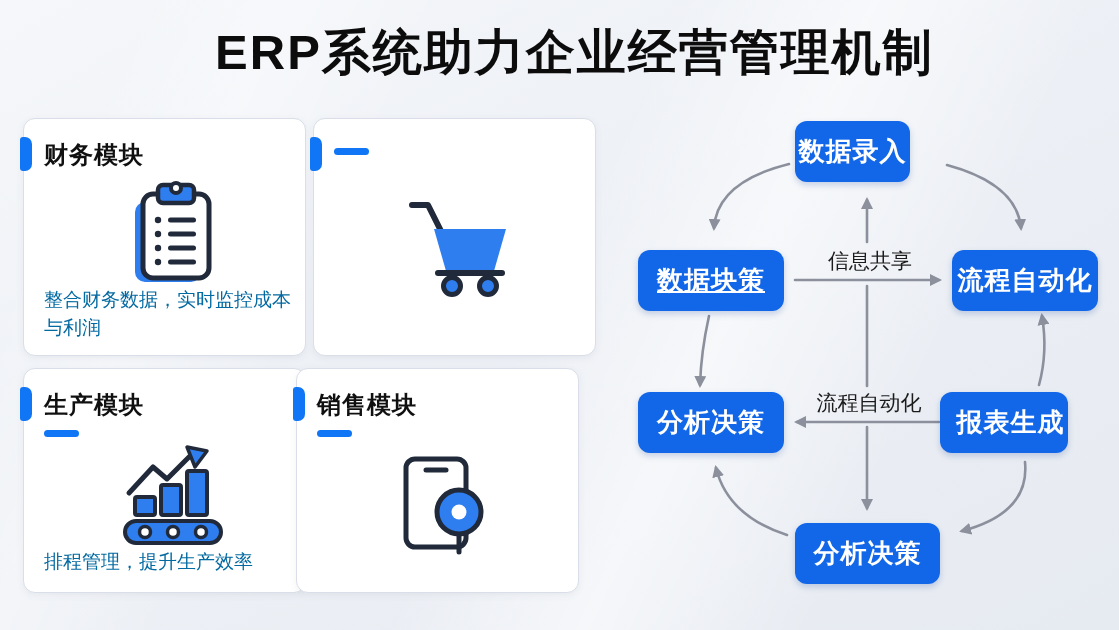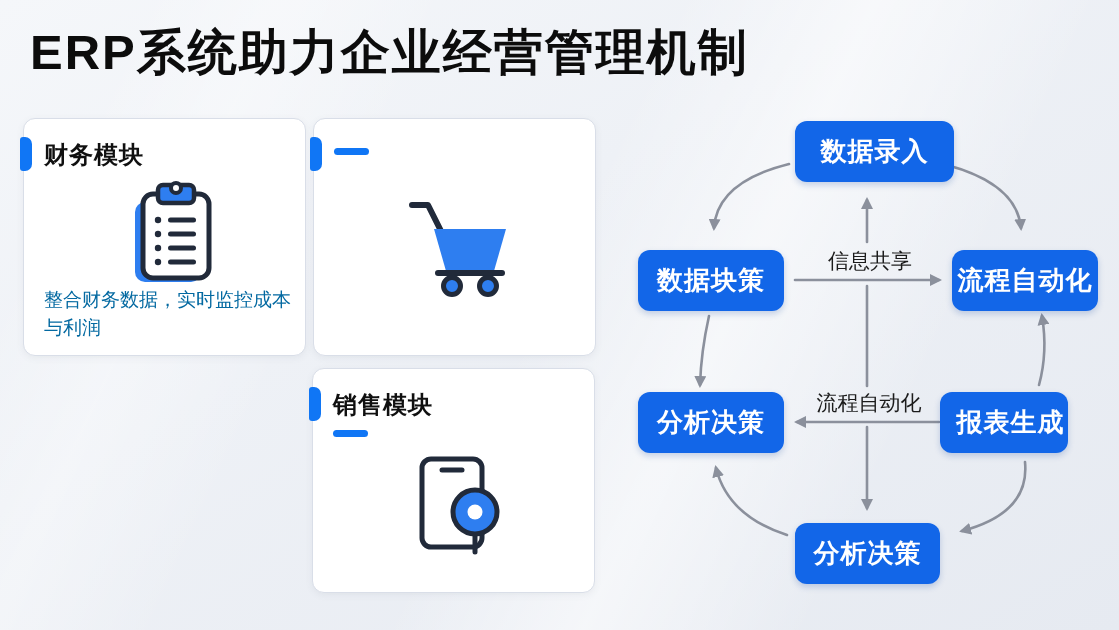--- a/index.html
+++ b/index.html
@@ -26,57 +26,57 @@
     position:absolute; left:10px; top:9px; z-index:3;
     padding:5px 16px; border:3px solid rgba(255,255,255,0.85); border-radius:16px;
     font-size:25px; font-weight:600; color:rgba(255,255,255,0.95);
     text-shadow:0 1px 2px rgba(120,130,150,0.15);
     box-shadow:0 1px 3px rgba(150,160,175,0.12);
   }
 
   
   .main-title {
     position:absolute; top:20px; left:0; width:100%; z-index:2;
-    padding-left:30px;
+    text-align:center; padding-left:30px;
     font-size:49px; font-weight:800; letter-spacing:2px; color:#0c0c0c;
   }
 
   
   .card {
     position:absolute; width:283px; z-index:2;
     background:#ffffff; border:1px solid #d9dee8; border-radius:12px;
     box-shadow:0 2px 7px rgba(90,100,120,0.08);
     padding:20px 4px 16px 20px;
     display:flex; flex-direction:column;
   }
   .card-1 { left:23px;  top:118px; height:238px; }
   .card-2 { left:313px; top:118px; height:238px; }
   .card-3 { left:23px;  top:368px; height:225px; }
-  .card-4 { left:312px; top:368px; height:225px; }
+  .card-4 { left:296px; top:368px; height:225px; }
 
   .notch {
     position:absolute; left:-4px; top:18px; width:12px; height:34px;
     background:#1076f5; border-radius:3px 7px 7px 3px;
   }
   .card-title { font-size:24px; font-weight:800; color:#101010; letter-spacing:1px; }
   .underline  { width:35px; height:7px; border-radius:4px; background:#1076f5; margin-top:9px; }
   .icon-wrap  { flex:1; display:flex; align-items:center; justify-content:center; }
   .card-desc  { font-size:19px; line-height:1.45; color:#0369a1; }
 
   
   .diagram { position:absolute; left:615px; top:100px; width:504px; height:510px; z-index:2; }
   .diagram svg.arrows { position:absolute; left:0; top:0; }
   .node {
     position:absolute; background:#1266e8; border-radius:12px;
     color:#ffffff; font-weight:700; font-size:26px; letter-spacing:1px;
     display:flex; align-items:center; justify-content:center;
     box-shadow:0 3px 6px rgba(18,70,160,0.22);
   }
-  .n-top    { left:180px; top:21px;  width:159px; height:61px; }
-  .n-left   { left:23px;  top:150px; width:146px; height:61px; }
+  .n-top    { left:180px; top:21px;  width:115px; height:61px; }
+  .n-left   { left:23px;  top:150px; width:146px; height:61px;text-decoration:underline; }
   .n-right  { left:337px; top:150px; width:146px; height:61px; }
   .n-left2  { left:23px;  top:292px; width:146px; height:61px; }
   .n-right2 { left:325px; top:292px; width:128px; height:61px;padding-left:13px; }
   .n-bottom { left:180px; top:423px; width:145px; height:61px; }
 
   .edge-label {
     position:absolute; transform:translate(-50%,-50%);
     font-size:21px; font-weight:400; color:#1b1b1b; white-space:nowrap;
   }
   .el-1 { left:255px; top:161px; }
@@ -120,20 +120,39 @@
       <svg width="118" height="100" viewBox="0 0 118 100">
         <path d="M8 8 H24 L37 34" stroke="#212a3a" stroke-width="6" fill="none" stroke-linecap="round" stroke-linejoin="round"></path>
         <path d="M30 32 H102 L90 74 H42 Z" fill="#2e7ef0"></path>
         <path d="M34 76 H98" stroke="#212a3a" stroke-width="6" stroke-linecap="round"></path>
         <circle cx="48" cy="89" r="8.5" fill="#2e7ef0" stroke="#212a3a" stroke-width="5"></circle>
         <circle cx="84" cy="89" r="8.5" fill="#2e7ef0" stroke="#212a3a" stroke-width="5"></circle>
       </svg>
     </div>
   </div>
 
+  <div class="card card-3">
+    <div class="notch"></div>
+    <div class="card-title">生产模块</div>
+    <div class="underline"></div>
+    <div class="icon-wrap">
+      <svg width="116" height="104" viewBox="0 0 116 104">
+        <polyline points="14,52 38,26 52,38 74,16" stroke="#212a3a" stroke-width="5" fill="none" stroke-linecap="round" stroke-linejoin="round"></polyline>
+        <polygon points="72,6 92,10 80,26" fill="#2e7ef0" stroke="#212a3a" stroke-width="3.5" stroke-linejoin="round"></polygon>
+        <rect x="20" y="56" width="20" height="18" rx="2" fill="#2e7ef0" stroke="#212a3a" stroke-width="4"></rect>
+        <rect x="46" y="44" width="20" height="30" rx="2" fill="#2e7ef0" stroke="#212a3a" stroke-width="4"></rect>
+        <rect x="72" y="30" width="20" height="44" rx="2" fill="#2e7ef0" stroke="#212a3a" stroke-width="4"></rect>
+        <rect x="10" y="80" width="96" height="22" rx="11" fill="#2e7ef0" stroke="#212a3a" stroke-width="4"></rect>
+        <circle cx="30" cy="91" r="5.5" fill="#ffffff" stroke="#212a3a" stroke-width="3.5"></circle>
+        <circle cx="58" cy="91" r="5.5" fill="#ffffff" stroke="#212a3a" stroke-width="3.5"></circle>
+        <circle cx="86" cy="91" r="5.5" fill="#ffffff" stroke="#212a3a" stroke-width="3.5"></circle>
+      </svg>
+    </div>
+    <div class="card-desc">排程管理，提升生产效率</div>
+  </div>
 
   <div class="card card-4">
     <div class="notch"></div>
     <div class="card-title">销售模块</div>
     <div class="underline"></div>
     <div class="icon-wrap">
       <svg width="100" height="104" viewBox="0 0 100 104">
         <rect x="10" y="4" width="60" height="88" rx="9" fill="#ffffff" stroke="#212a3a" stroke-width="5"></rect>
         <line x1="30" y1="15" x2="50" y2="15" stroke="#212a3a" stroke-width="5" stroke-linecap="round"></line>
         <line x1="63" y1="78" x2="63" y2="97" stroke="#212a3a" stroke-width="5" stroke-linecap="round"></line>

